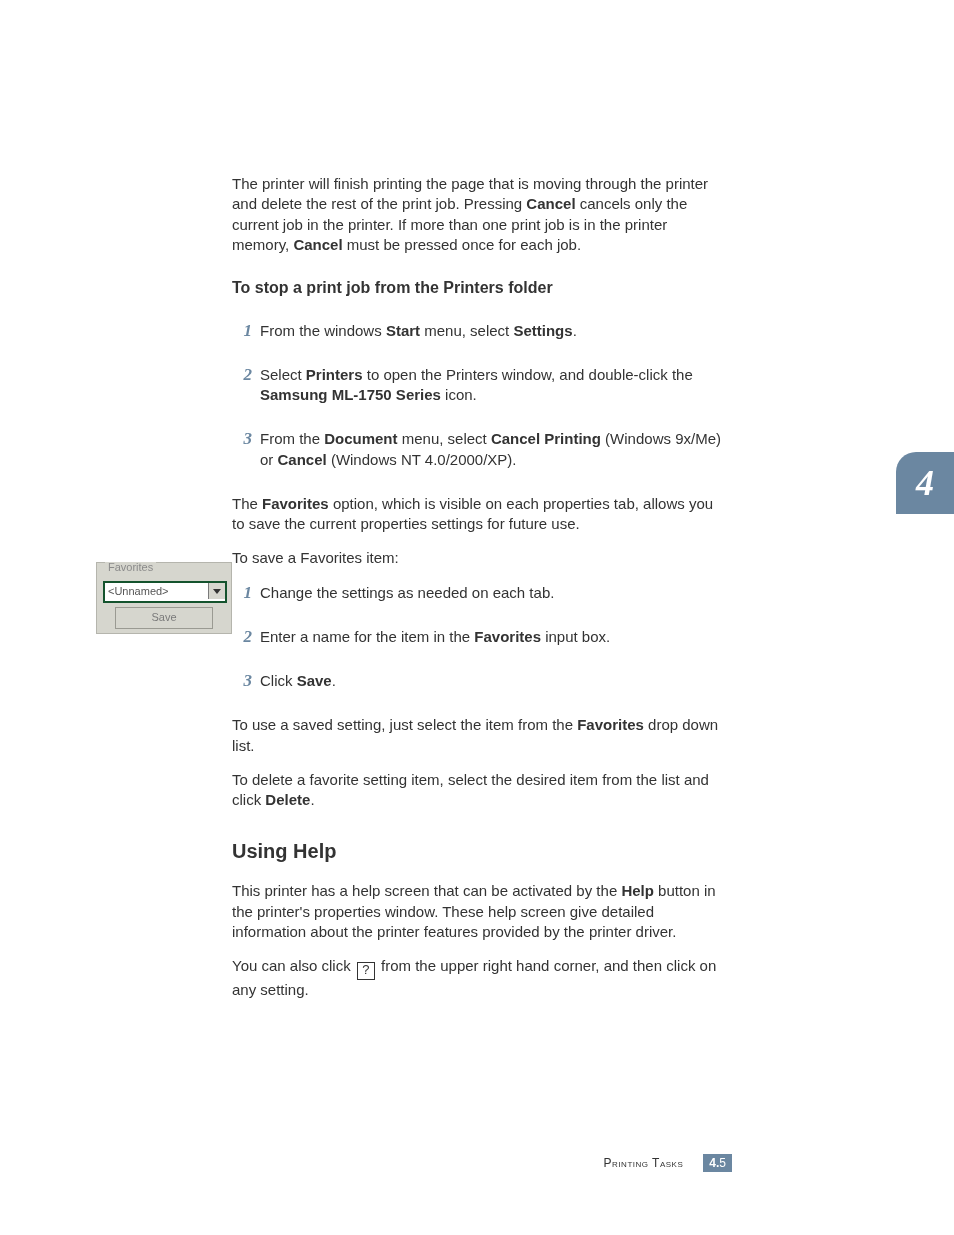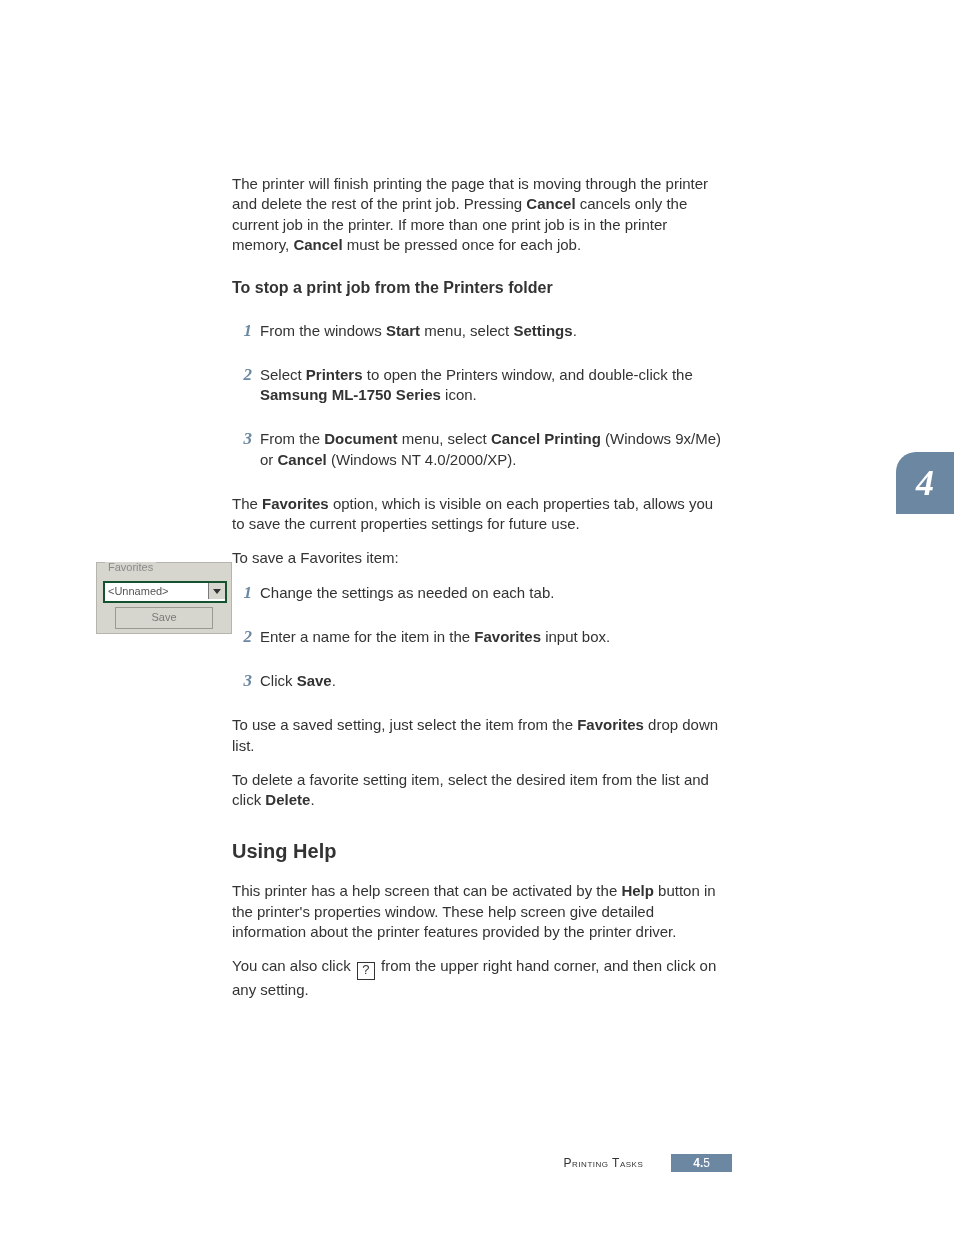--- a/index.html
+++ b/index.html
@@ -156,30 +156,30 @@
     margin: 0 2px;
   }
   .footer {
     position: absolute;
     right: 222px;
     bottom: 63px;
     font-size: 12px;
     color: #333333;
     display: flex;
     align-items: center;
-    gap: 28px;
+    gap: 20px;
   }
   .footer .footer-title {
     font-variant: small-caps;
     letter-spacing: 0.5px;
   }
   .footer .page-badge {
     background: #6b87a1;
     color: #ffffff;
-    padding: 2px 22px;
+    padding: 2px 6px;
     font-weight: bold;
     font-size: 12px;
   }
   .footer .page-badge .sub { font-weight: normal; }
 </style>
 </head>
 <body>
 
 <div class="page">
 

